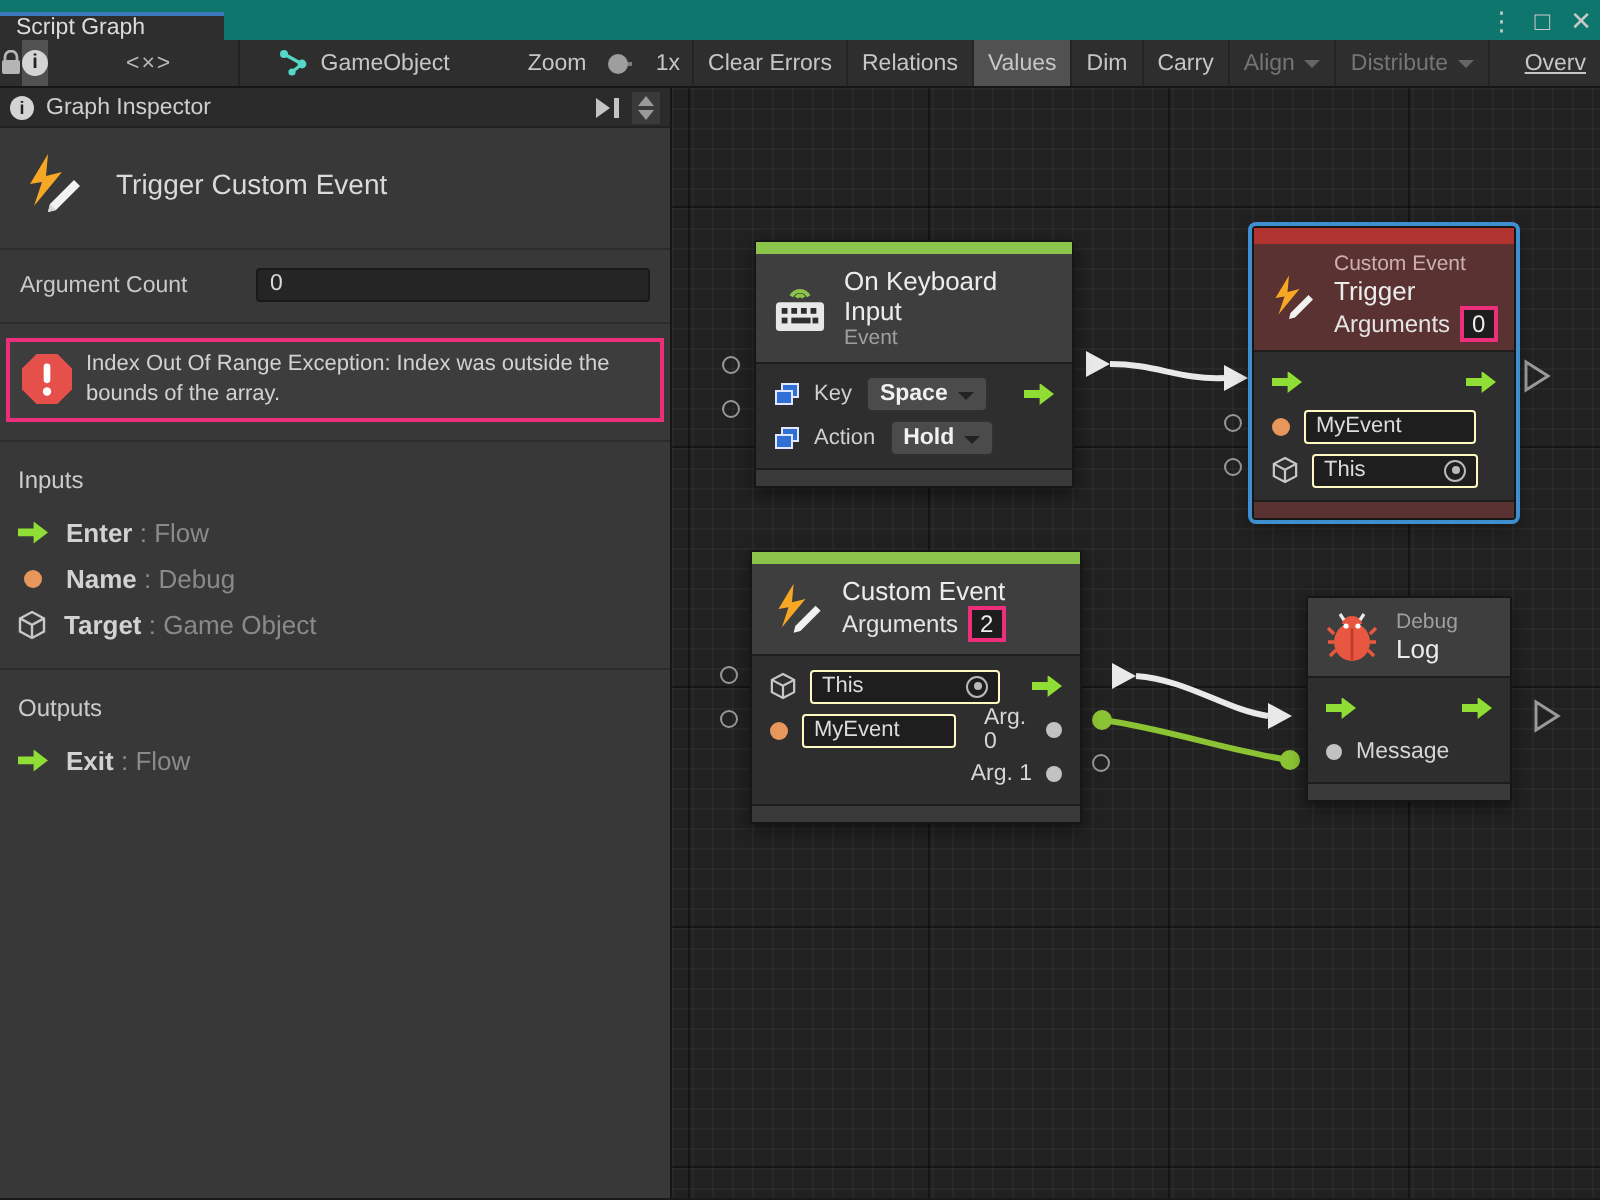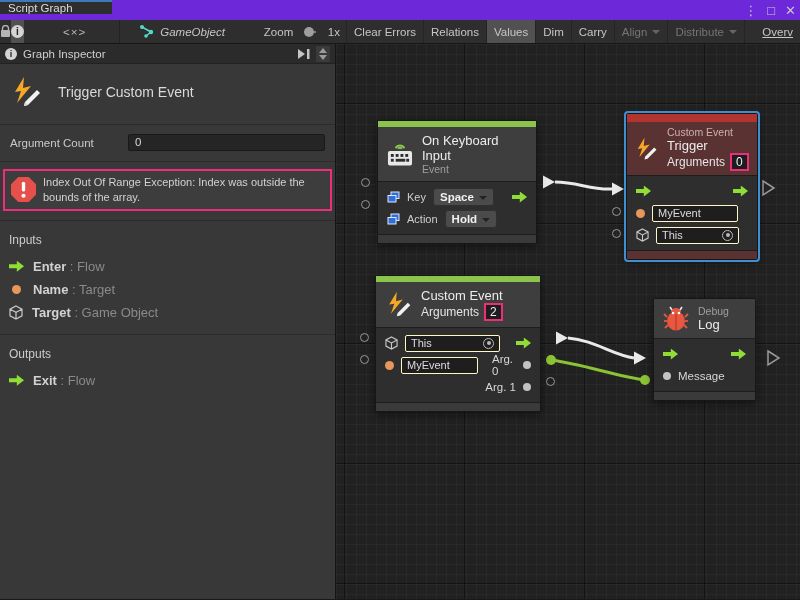--- a/index.html
+++ b/index.html
@@ -4,21 +4,21 @@
 <style>
   * { box-sizing: border-box; }
   html,body { margin:0; padding:0; }
   body {
     width:800px; height:600px; overflow:hidden;
     background:#191919; font-family:"Liberation Sans",sans-serif;
     -webkit-font-smoothing:antialiased; color:#cfcfcf;
   }
 
   
-  .titlebar { height:20px; background:#6d28d9; display:flex; align-items:flex-start; position:relative; }
+  .titlebar { height:20px; background:#0f766e; display:flex; align-items:flex-end; position:relative; }
   .tab { width:112px; background:#2e2e2e; border-top:2px solid #3a79bb; color:#dcdcdc;
          font-size:11.5px; display:flex; align-items:center; padding-left:8px; }
   .win-controls { position:absolute; right:4px; top:0; height:20px; display:flex; align-items:center; gap:10px;
                   color:#c8c8c8; font-size:13px; }
   .win-controls span { cursor:default; line-height:1; }
 
   
   .toolbar { height:24px; background:#2e2e2e; border-bottom:1px solid #161616;
              display:flex; align-items:stretch; font-size:11.5px; color:#c6c6c6; overflow:hidden; }
   .tbtn { display:flex; align-items:center; justify-content:center; padding:0 7px; }
@@ -142,21 +142,21 @@
       <rect x="1" y="5" width="9" height="7" rx="1" fill="#b5b5b5"></rect>
     </svg>
   </div>
   <div class="tbtn icononly active">
     <span class="infodot">i</span>
   </div>
   <div class="tbtn" style="margin-left:32px;">
     <span style="color:#b9b9b9;letter-spacing:1px;">&lt;×&gt;</span>
   </div>
   <div class="tsep" style="margin-left:26px;"></div>
-  <div class="tbtn" style="margin-left:14px;font-style:italic;">
+  <div class="tbtn" style="margin-left:14px;">
     <svg width="14" height="13" viewBox="0 0 14 13" style="margin-right:6px;">
       <path d="M2,2 L11,7 M11,7 L6,11" stroke="#57d7c7" stroke-width="1.6" fill="none"></path>
       <circle cx="2" cy="2" r="2" fill="#57d7c7"></circle>
         <circle cx="11" cy="7" r="2.2" fill="#57d7c7"></circle>
         <circle cx="6" cy="11" r="1.8" fill="#57d7c7"></circle>
     </svg>
     <span>GameObject</span>
   </div>
   <div class="tlabel" style="margin-left:26px;">Zoom</div>
   <div class="zoom-track">
@@ -236,21 +236,21 @@
     <div class="section">
       <div class="section-hd">Inputs</div>
       <div class="port-row">
         <span class="flow-arrow"></span>
         <span><span class="port-name">Enter</span>
         <span class="port-type">: Flow</span></span>
       </div>
       <div class="port-row">
         <span class="dot-orange" style="margin-left:3px;margin-right:3px;"></span>
         <span><span class="port-name">Name</span>
-        <span class="port-type">: Target</span></span>
+        <span class="port-type">: Debug</span></span>
       </div>
       <div class="port-row">
         <svg width="14" height="15" viewBox="0 0 14 15">
           <path d="M7,1 L13,4.2 V10.8 L7,14 L1,10.8 V4.2 Z M1,4.2 L7,7.4 L13,4.2 M7,7.4 V14" fill="none" stroke="#c8c8c8" stroke-width="1.2"></path>
         </svg>
         <span><span class="port-name">Target</span>
         <span class="port-type">: Game Object</span></span>
       </div>
     </div>
 

